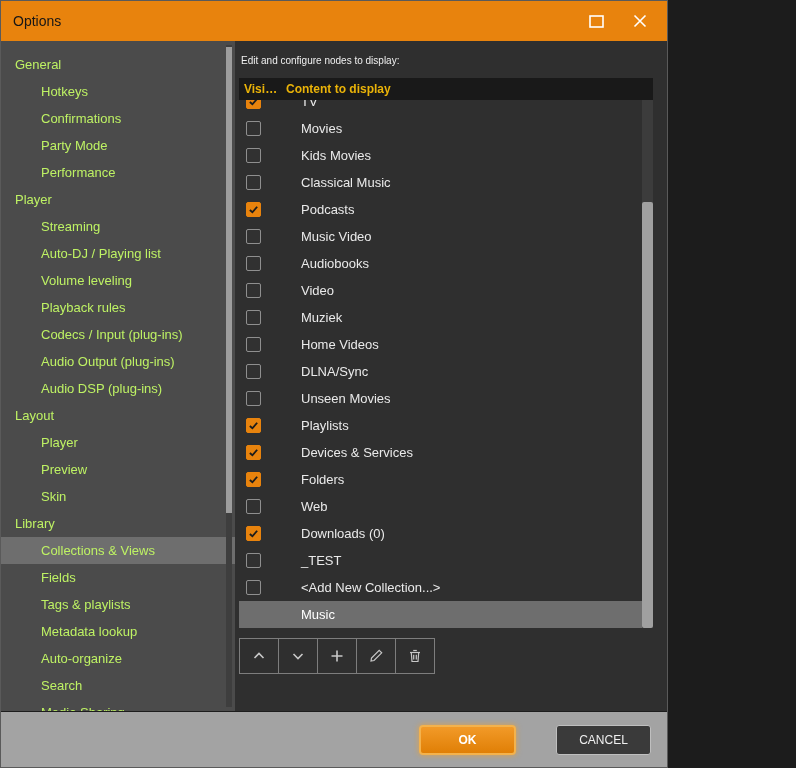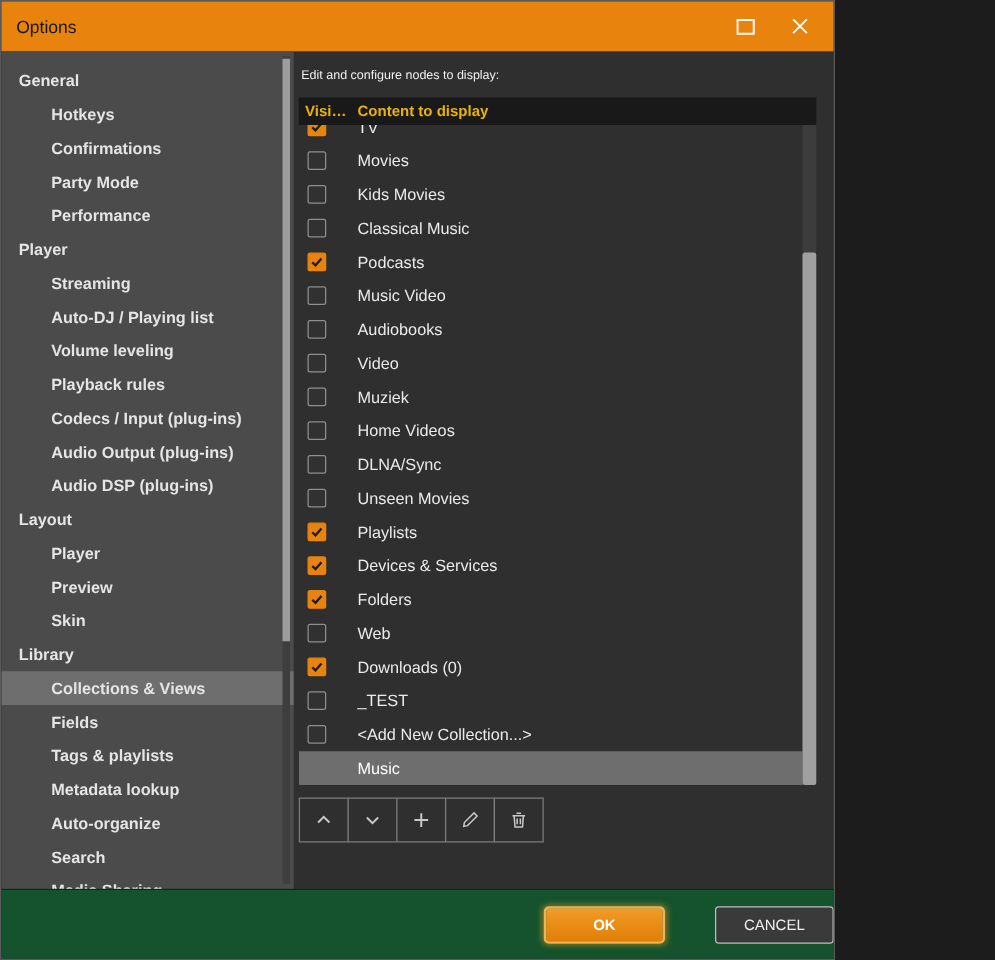--- a/index.html
+++ b/index.html
@@ -11,21 +11,21 @@
   .titlebar { flex:0 0 40px; background:#e8830d; display:flex; align-items:center; padding:0 12px 0 12px; }
   .title { color:#161616; font-size:14px; }
   .controls { margin-left:auto; display:flex; align-items:center; gap:14px; }
   .ctl { width:30px; height:30px; display:flex; align-items:center; justify-content:center; cursor:pointer; }
 
   
   .body { flex:1 1 auto; min-height:0; display:flex; }
 
   
   .sidebar { flex:0 0 234px; background:#4b4b4b; position:relative; padding-top:10px; overflow:hidden; }
-  .side-item { height:27px; line-height:27px; color:#e5e5e5; font-size:13px; white-space:nowrap; cursor:pointer;font-weight:bold; }
+  .side-item { height:27px; line-height:27px; color:#bef264; font-size:13px; white-space:nowrap; cursor:pointer; }
   .side-item.parent { padding-left:14px; }
   .side-item.child { padding-left:40px; }
   .side-item.selected { background:#6e6e6e; }
   .sidebar-scroll { position:absolute; right:3px; top:4px; bottom:4px; width:6px; background:#3e3e3e; }
   .sidebar-thumb { position:absolute; top:2px; left:0; width:6px; height:466px; background:#9d9d9d; }
 
   
   .main { flex:1 1 auto; min-width:0; padding:10px 14px 0 4px; display:flex; flex-direction:column; }
   .heading { color:#f0f0f0; font-size:10px; margin:4px 0 12px 2px; }
 
@@ -33,33 +33,33 @@
   .thead { height:22px; background:#191919; color:#eab308; font-size:12px; font-weight:bold; display:flex; align-items:center; position:relative; z-index:2; }
   .col-vis { padding-left:5px; width:42px; overflow:hidden; white-space:nowrap; }
   .col-content { white-space:nowrap; padding-left:5px; }
 
   .tbody-wrap { height:528px; overflow:hidden; position:relative; z-index:1; }
   .tbody { margin-top:-12px; }
   .node-row { height:27px; position:relative; cursor:pointer; }
   .node-row.selected { background:#6e6e6e; }
   .checkbox { position:absolute; left:7px; top:6px; width:15px; height:15px; border:1px solid #8f8f8f; background:#313131; border-radius:2px; display:flex; align-items:center; justify-content:center; cursor:pointer; }
   .checkbox.checked { background:#e8830d; border-color:#e8830d; }
-  .node-label { display:block; margin-left:47px; line-height:27px; color:#eaeaea; font-size:13px; white-space:nowrap; }
+  .node-label { display:block; margin-left:62px; line-height:27px; color:#eaeaea; font-size:13px; white-space:nowrap; }
   .node-row.selected .node-label { color:#ffffff; }
 
   .list-scroll { position:absolute; right:0; top:22px; height:528px; width:11px; background:#3c3c3c; z-index:3; }
   .list-thumb { position:absolute; top:102px; left:0; width:11px; height:426px; background:#a0a0a0; border-radius:2px; }
 
   
   .toolbar { margin-top:10px; display:flex; }
   .tool-btn { width:40px; height:36px; background:#2f2f2f; border:1px solid #7d7d7d; margin-right:-1px; display:flex; align-items:center; justify-content:center; cursor:pointer; }
   .tool-icon { display:flex; }
 
   
-  .footer { flex:0 0 56px; background:#14532d; border-top:1px solid #1d1d1d; display:flex; align-items:center; justify-content:flex-end; gap:14px; }
+  .footer { flex:0 0 56px; background:#a3a3a3; border-top:1px solid #1d1d1d; display:flex; align-items:center; justify-content:flex-end; gap:14px; padding-right:16px; }
   .btn { height:30px; font-family:"Liberation Sans", sans-serif; font-size:12px; cursor:pointer; }
   .btn-ok { width:97px; color:#ffffff; font-weight:bold; background:linear-gradient(180deg,#f29a28,#e07f06); border:2px solid #f3b24d; border-radius:4px; box-shadow:0 0 5px 1px rgba(240,160,40,.55); }
   .btn-cancel { width:95px; color:#f0f0f0; background:#3a3a3a; border:1px solid #bfbfbf; border-radius:3px;margin-left:26px; }
 </style>
 </head>
 <body>
 
 <div class="window">
 
   <div class="titlebar">

